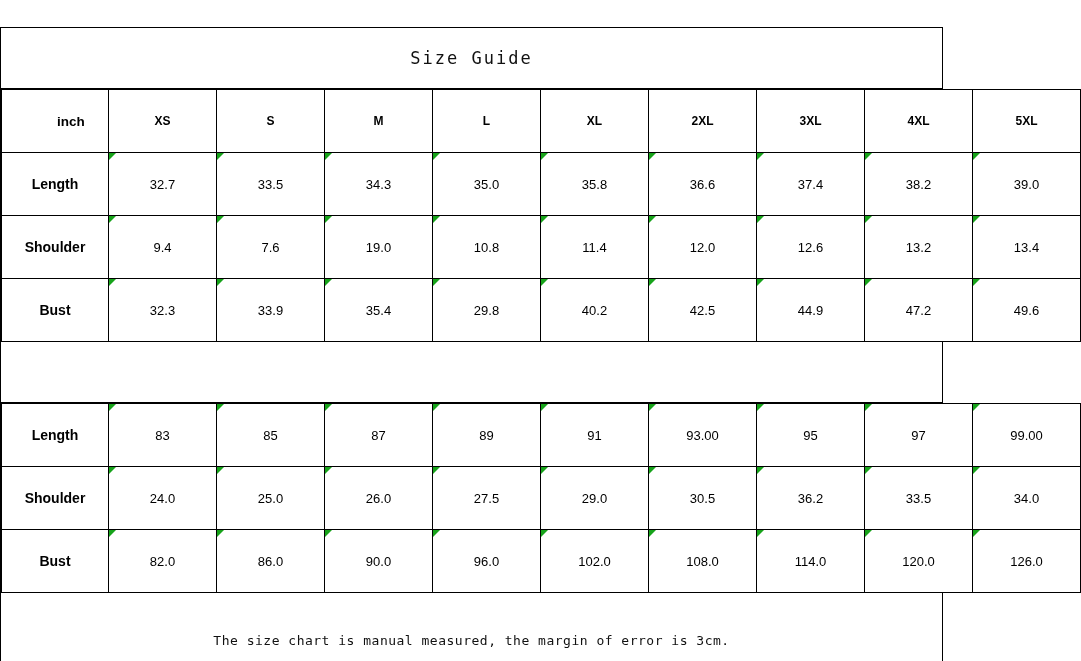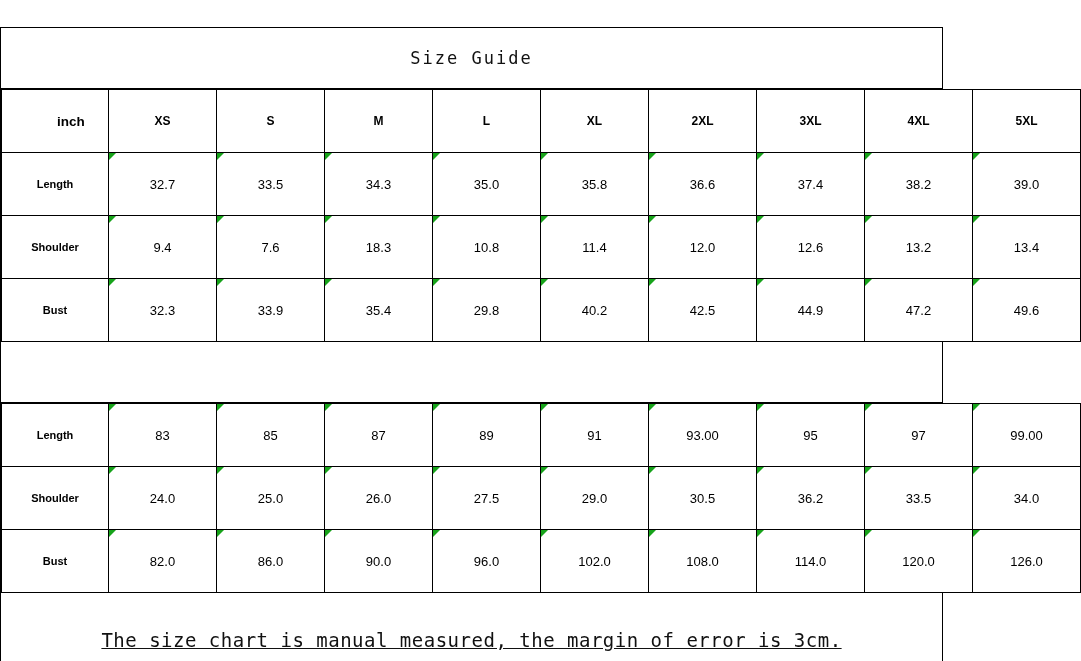--- a/index.html
+++ b/index.html
@@ -47,21 +47,21 @@
     border: 1px solid #000000;
     height: 60px;
     text-align: center;
     vertical-align: middle;
     font-size: 13px;
     position: relative;
     background: #ffffff;
   }
   table.size-table td.rowhead {
     font-weight: bold;
-    font-size: 11px;
+    font-size: 14px;
   }
   table.size-table td.colhead {
     font-weight: bold;
     font-size: 12px;
   }
   table.size-table td.unit {
     font-weight: bold;
     font-size: 13.5px;
     padding-left: 33px;
   }
@@ -86,24 +86,23 @@
     flex: 0 0 auto;
   }
   .footer {
     flex: 1 1 auto;
     display: flex;
     align-items: center;
     justify-content: center;
   }
   .footer-text {
     font-family: "DejaVu Sans Mono", monospace;
-    font-size: 19px;
+    font-size: 13px;
     letter-spacing: 0.5px;
     color: #111111;
-    text-decoration: underline;
   }
   .table-wrap { flex: 0 0 auto; }
 </style>
 </head>
 <body>
 
 <div class="page">
 
   <div class="title-bar">
     <div class="title-text">Size Guide</div>
@@ -145,21 +144,21 @@
           <td class="mark">35.8</td>
           <td class="mark">36.6</td>
           <td class="mark">37.4</td>
           <td class="mark">38.2</td>
           <td class="mark">39.0</td>
         </tr>
         <tr>
           <td class="rowhead">Shoulder</td>
           <td class="mark">9.4</td>
           <td class="mark">7.6</td>
-          <td class="mark">18.3</td>
+          <td class="mark">19.0</td>
           <td class="mark">10.8</td>
           <td class="mark">11.4</td>
           <td class="mark">12.0</td>
           <td class="mark">12.6</td>
           <td class="mark">13.2</td>
           <td class="mark">13.4</td>
         </tr>
         <tr>
           <td class="rowhead">Bust</td>
           <td class="mark">32.3</td>

